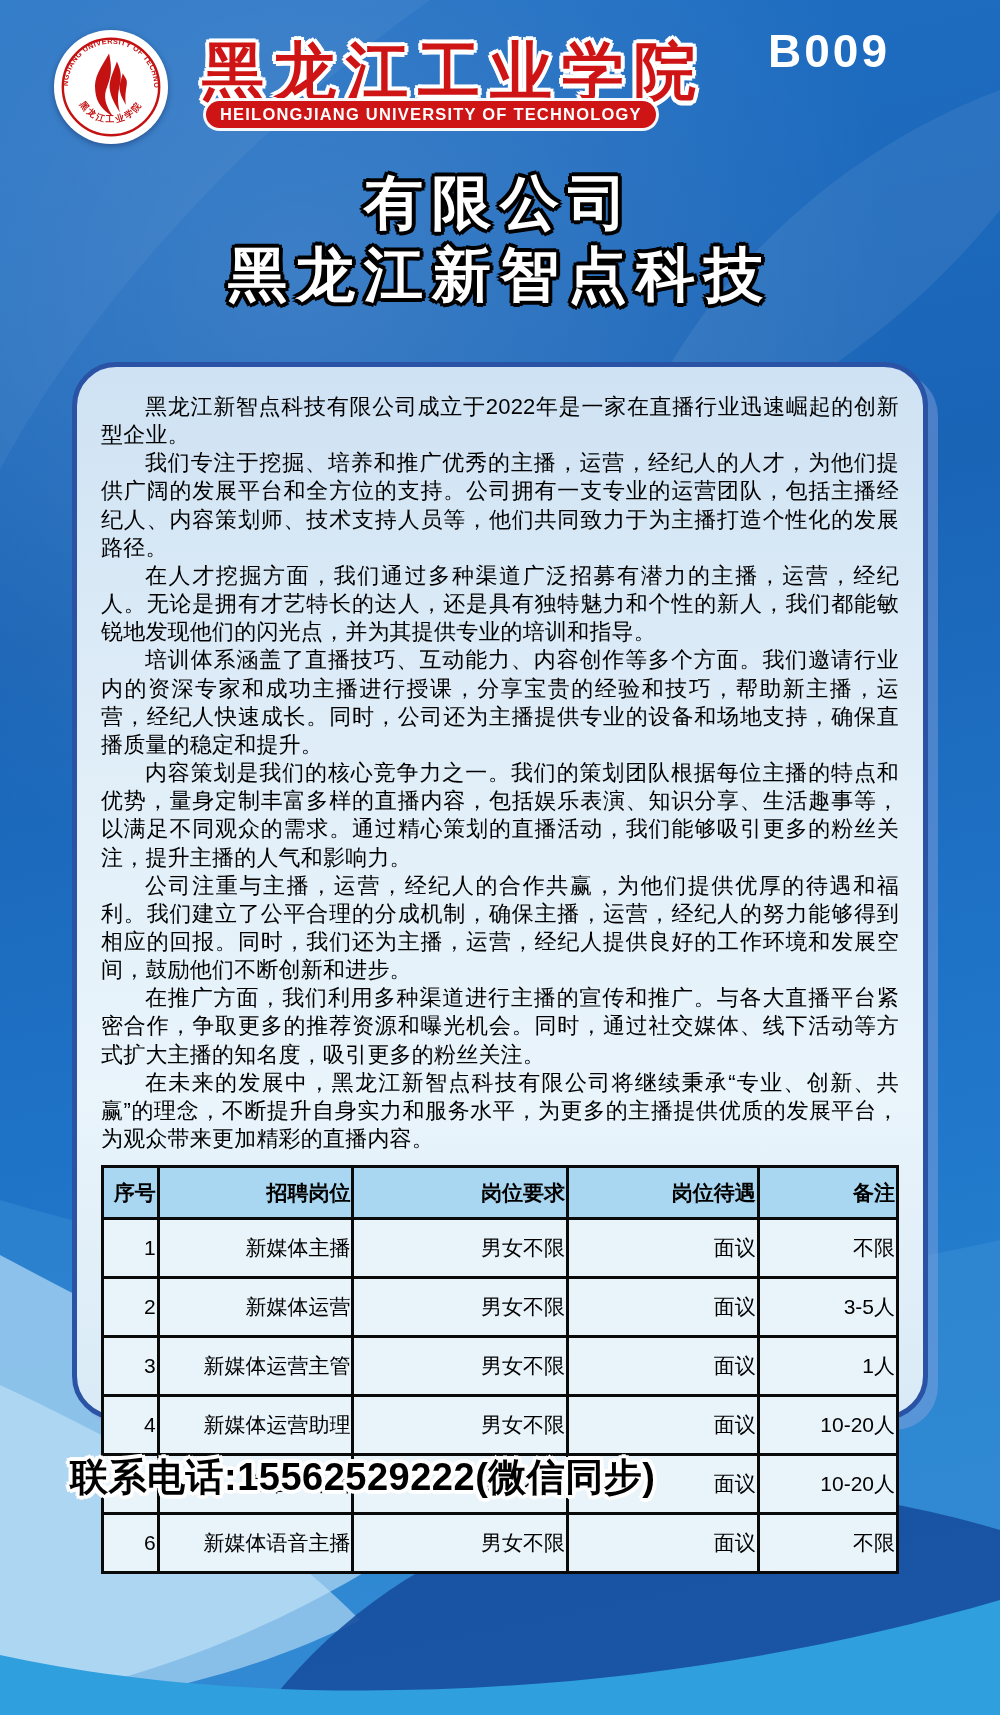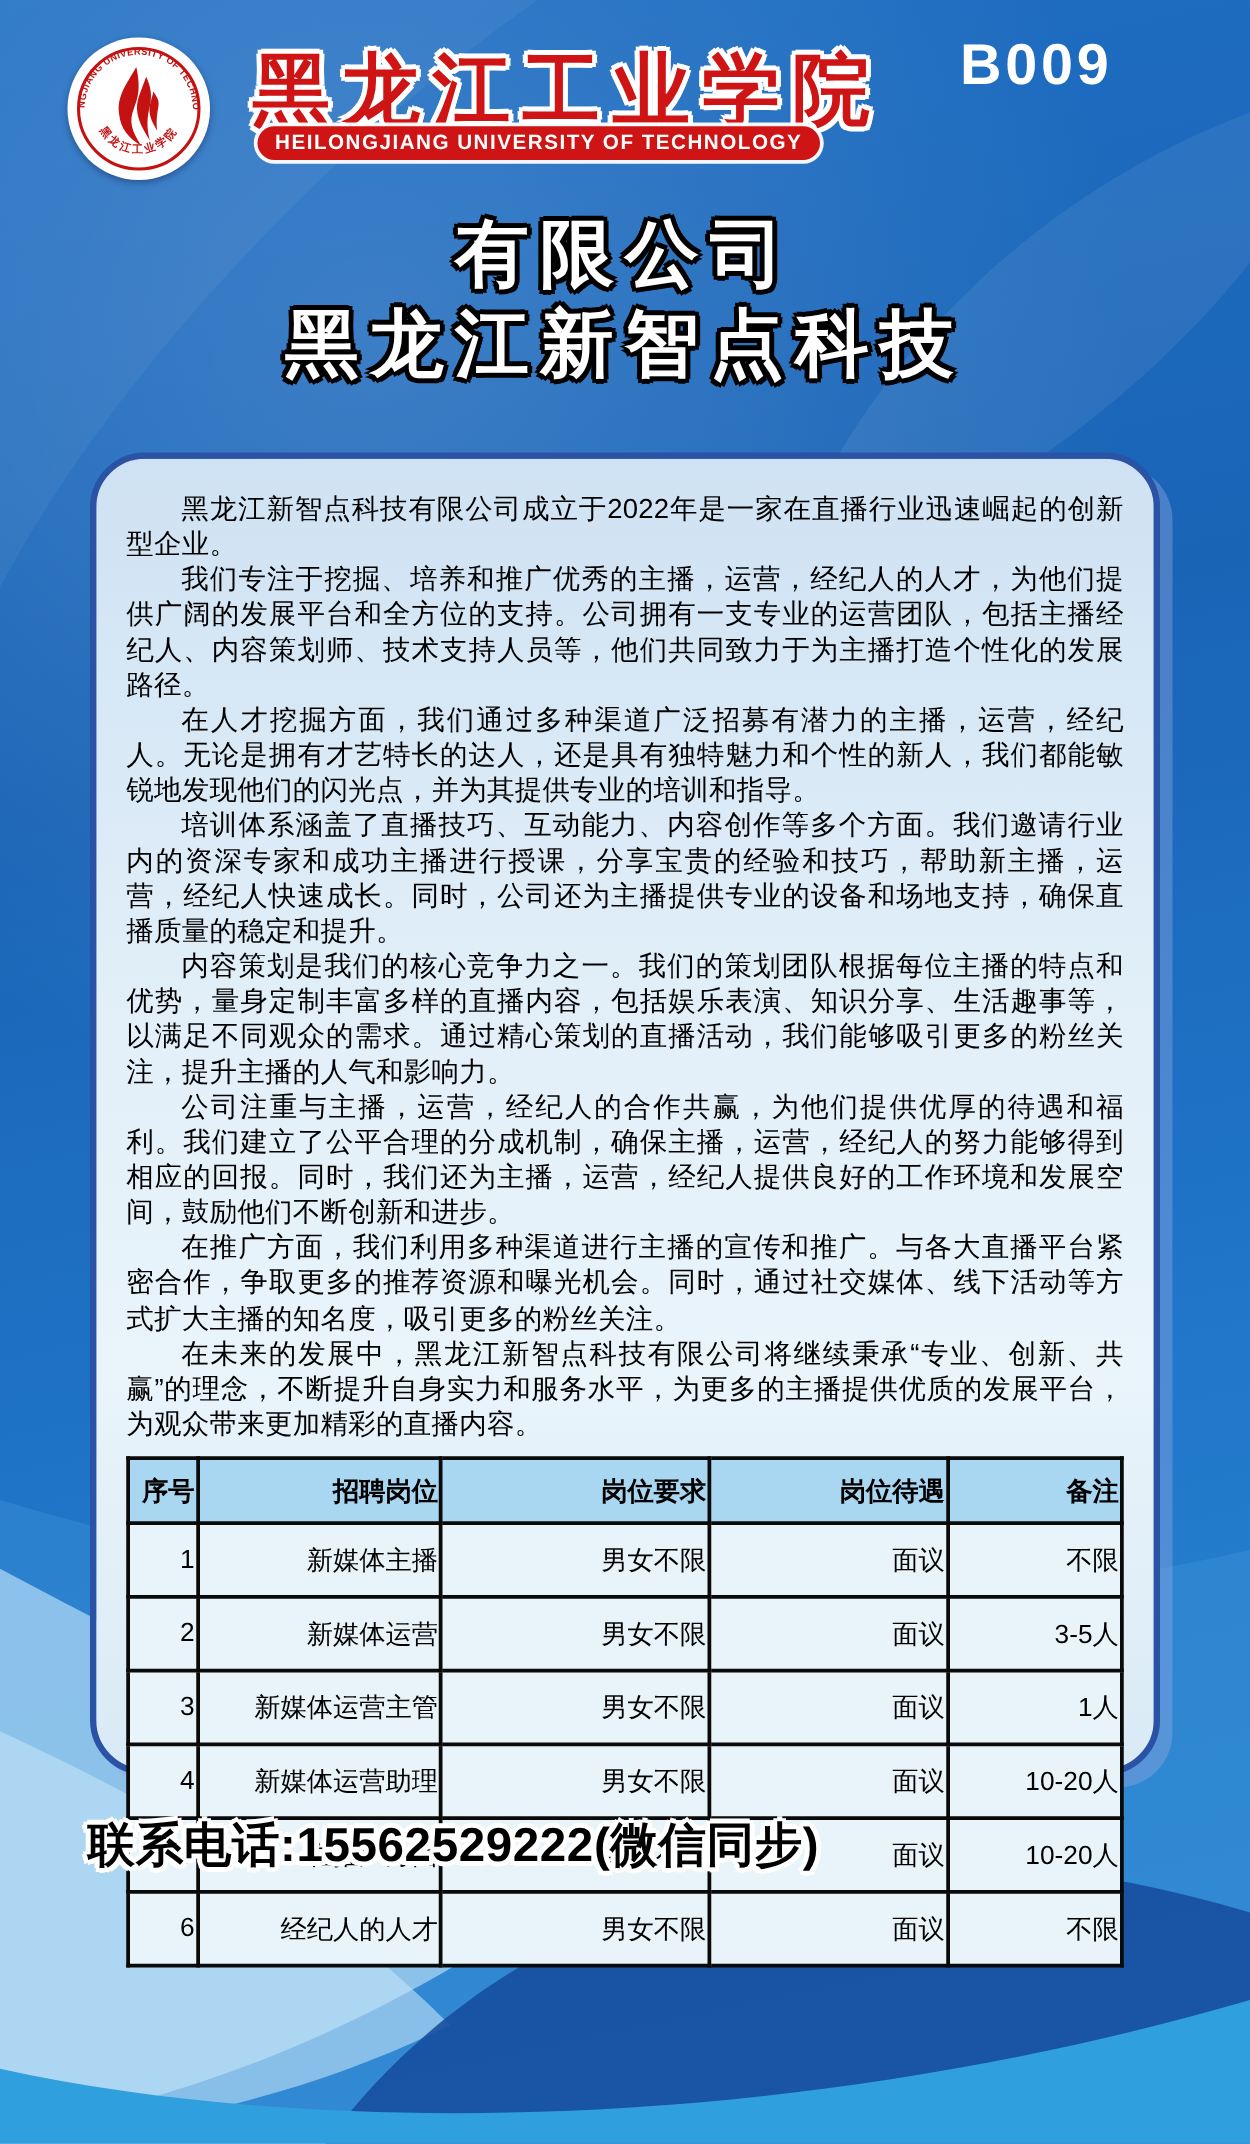--- a/index.html
+++ b/index.html
@@ -183,21 +183,21 @@
           </tr>
           <tr>
             <td>5</td>
             <td>在推广方面</td>
             <td>男女不限</td>
             <td>面议</td>
             <td>10-20人</td>
           </tr>
           <tr>
             <td>6</td>
-            <td>经纪人的人才</td>
+            <td>新媒体语音主播</td>
             <td>男女不限</td>
             <td>面议</td>
             <td>不限</td>
           </tr>
         </tbody>
     </table>
   </div>
 
   <div class="contact">
     <div>联系电话:15562529222(微信同步)</div>

